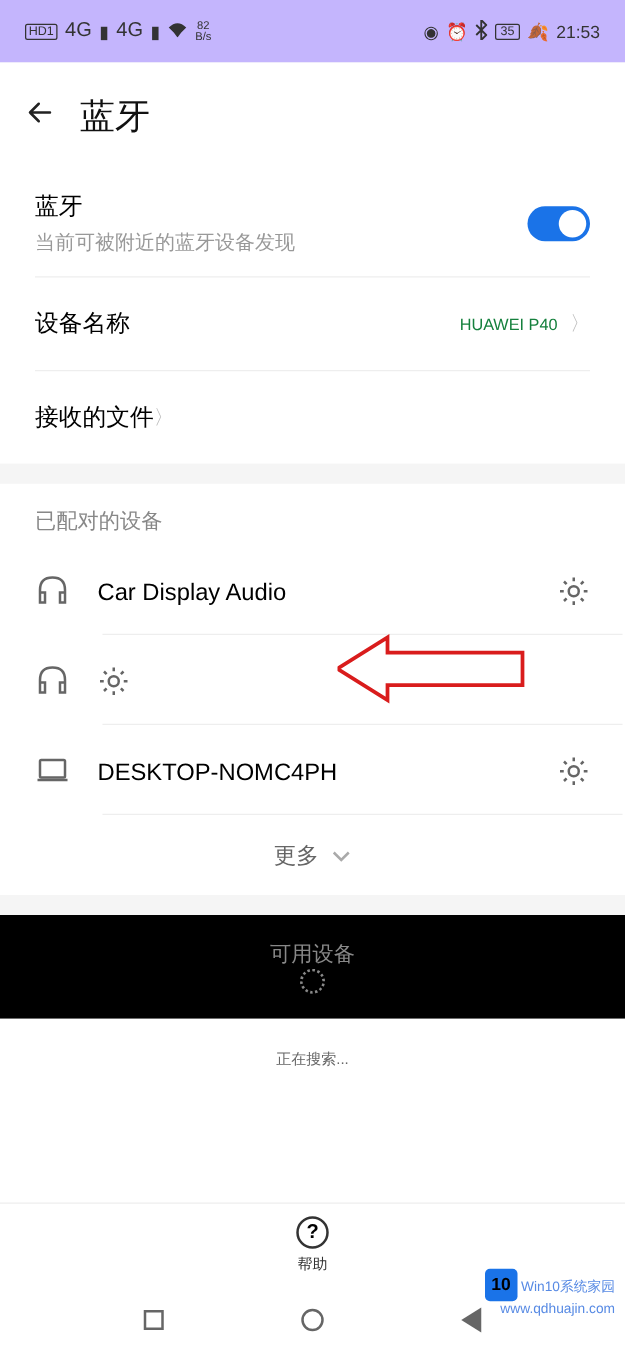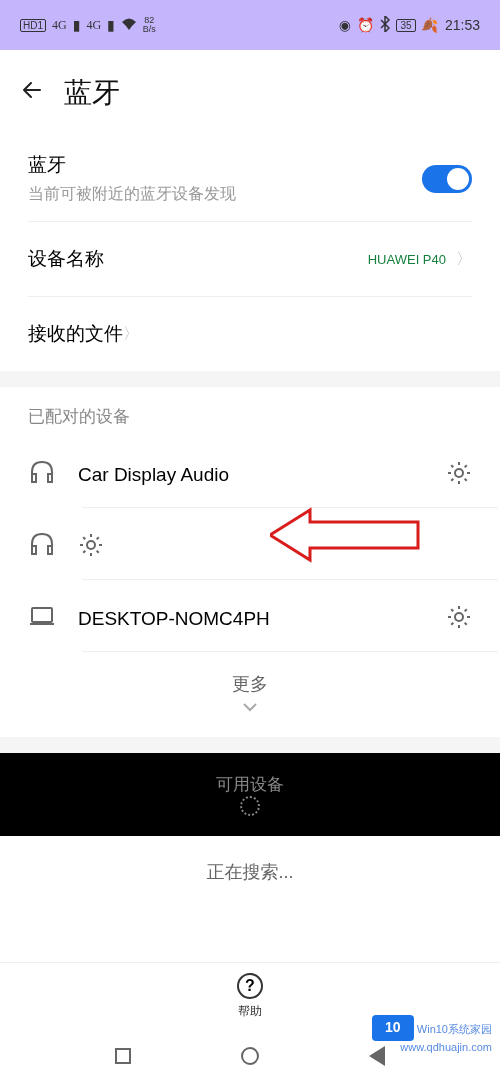--- a/index.html
+++ b/index.html
@@ -21,21 +21,21 @@
       padding: 0 20px;
       font-size: 14px;
       color: #333;
     }
     .statusbar .left, .statusbar .right {
       display: flex;
       align-items: center;
       gap: 6px;
     }
     .statusbar .hd { font-size: 10px; border: 1px solid #333; padding: 0 2px; border-radius: 2px; }
-    .statusbar .wifi, .statusbar .sig { font-size: 12px; font-family: Liberation Serif, serif; }
+    .statusbar .wifi, .statusbar .sig { font-size: 16px; }
     .statusbar .bs { font-size: 9px; line-height: 1; text-align: center; }
     .header {
       background: #fff;
       padding: 24px 20px 28px;
       display: flex;
       align-items: center;
       gap: 20px;
     }
     .header .back { font-size: 26px; color: #222; }
     .header .title { font-size: 28px; font-weight: 500; color: #111; }
@@ -99,41 +99,41 @@
     .dev-row .gear { width: 26px; height: 26px; color: #666; }
     .more-row {
       background: #fff;
       padding: 20px 0;
       text-align: center;
       font-size: 18px;
       color: #666;
       display: flex;
       align-items: center;
       justify-content: center;
-      flex-direction: column;
+      gap: 10px;
     }
     .more-row .chev-down { color: #aaa; }
     .avail-header {
       background: #000000;
       padding: 20px 28px;
       display: flex;
       align-items: center;
       justify-content: space-between;
       font-size: 17px;
       color: #888;
       flex-direction: column;
     }
     .spinner {
       width: 20px; height: 20px; border: 2px dotted #888; border-radius: 50%;
     }
     .searching {
       background: #fff;
       padding: 24px 0 120px;
       text-align: center;
-      font-size: 18px;
+      font-size: 12px;
       color: #666;
     }
     .help-bar {
       position: absolute;
       bottom: 56px;
       left: 0;
       right: 0;
       background: #fff;
       border-top: 1px solid #eee;
       padding: 10px 0 8px;
@@ -168,23 +168,23 @@
     .watermark {
       position: absolute;
       bottom: 30px;
       right: 8px;
       font-size: 11px;
       color: #578ae4;
       text-align: right;
       line-height: 1.2;
     }
     .watermark .wm-logo {
-      width: 42px; height: 26px; background: #1a73e8;
+      width: 26px; height: 26px; background: #1a73e8;
       display: inline-flex; align-items: center; justify-content: center;
-      color: #ffffff; font-weight: bold; border-radius: 4px; font-size: 14px;
+      color: #000000; font-weight: bold; border-radius: 4px; font-size: 14px;
     }
   </style>
 </head>
 <body>
 
 <div class="statusbar">
   <div class="left">
     <span class="hd">HD1</span>
     <span class="sig">4G</span>
     <span>▮</span>

